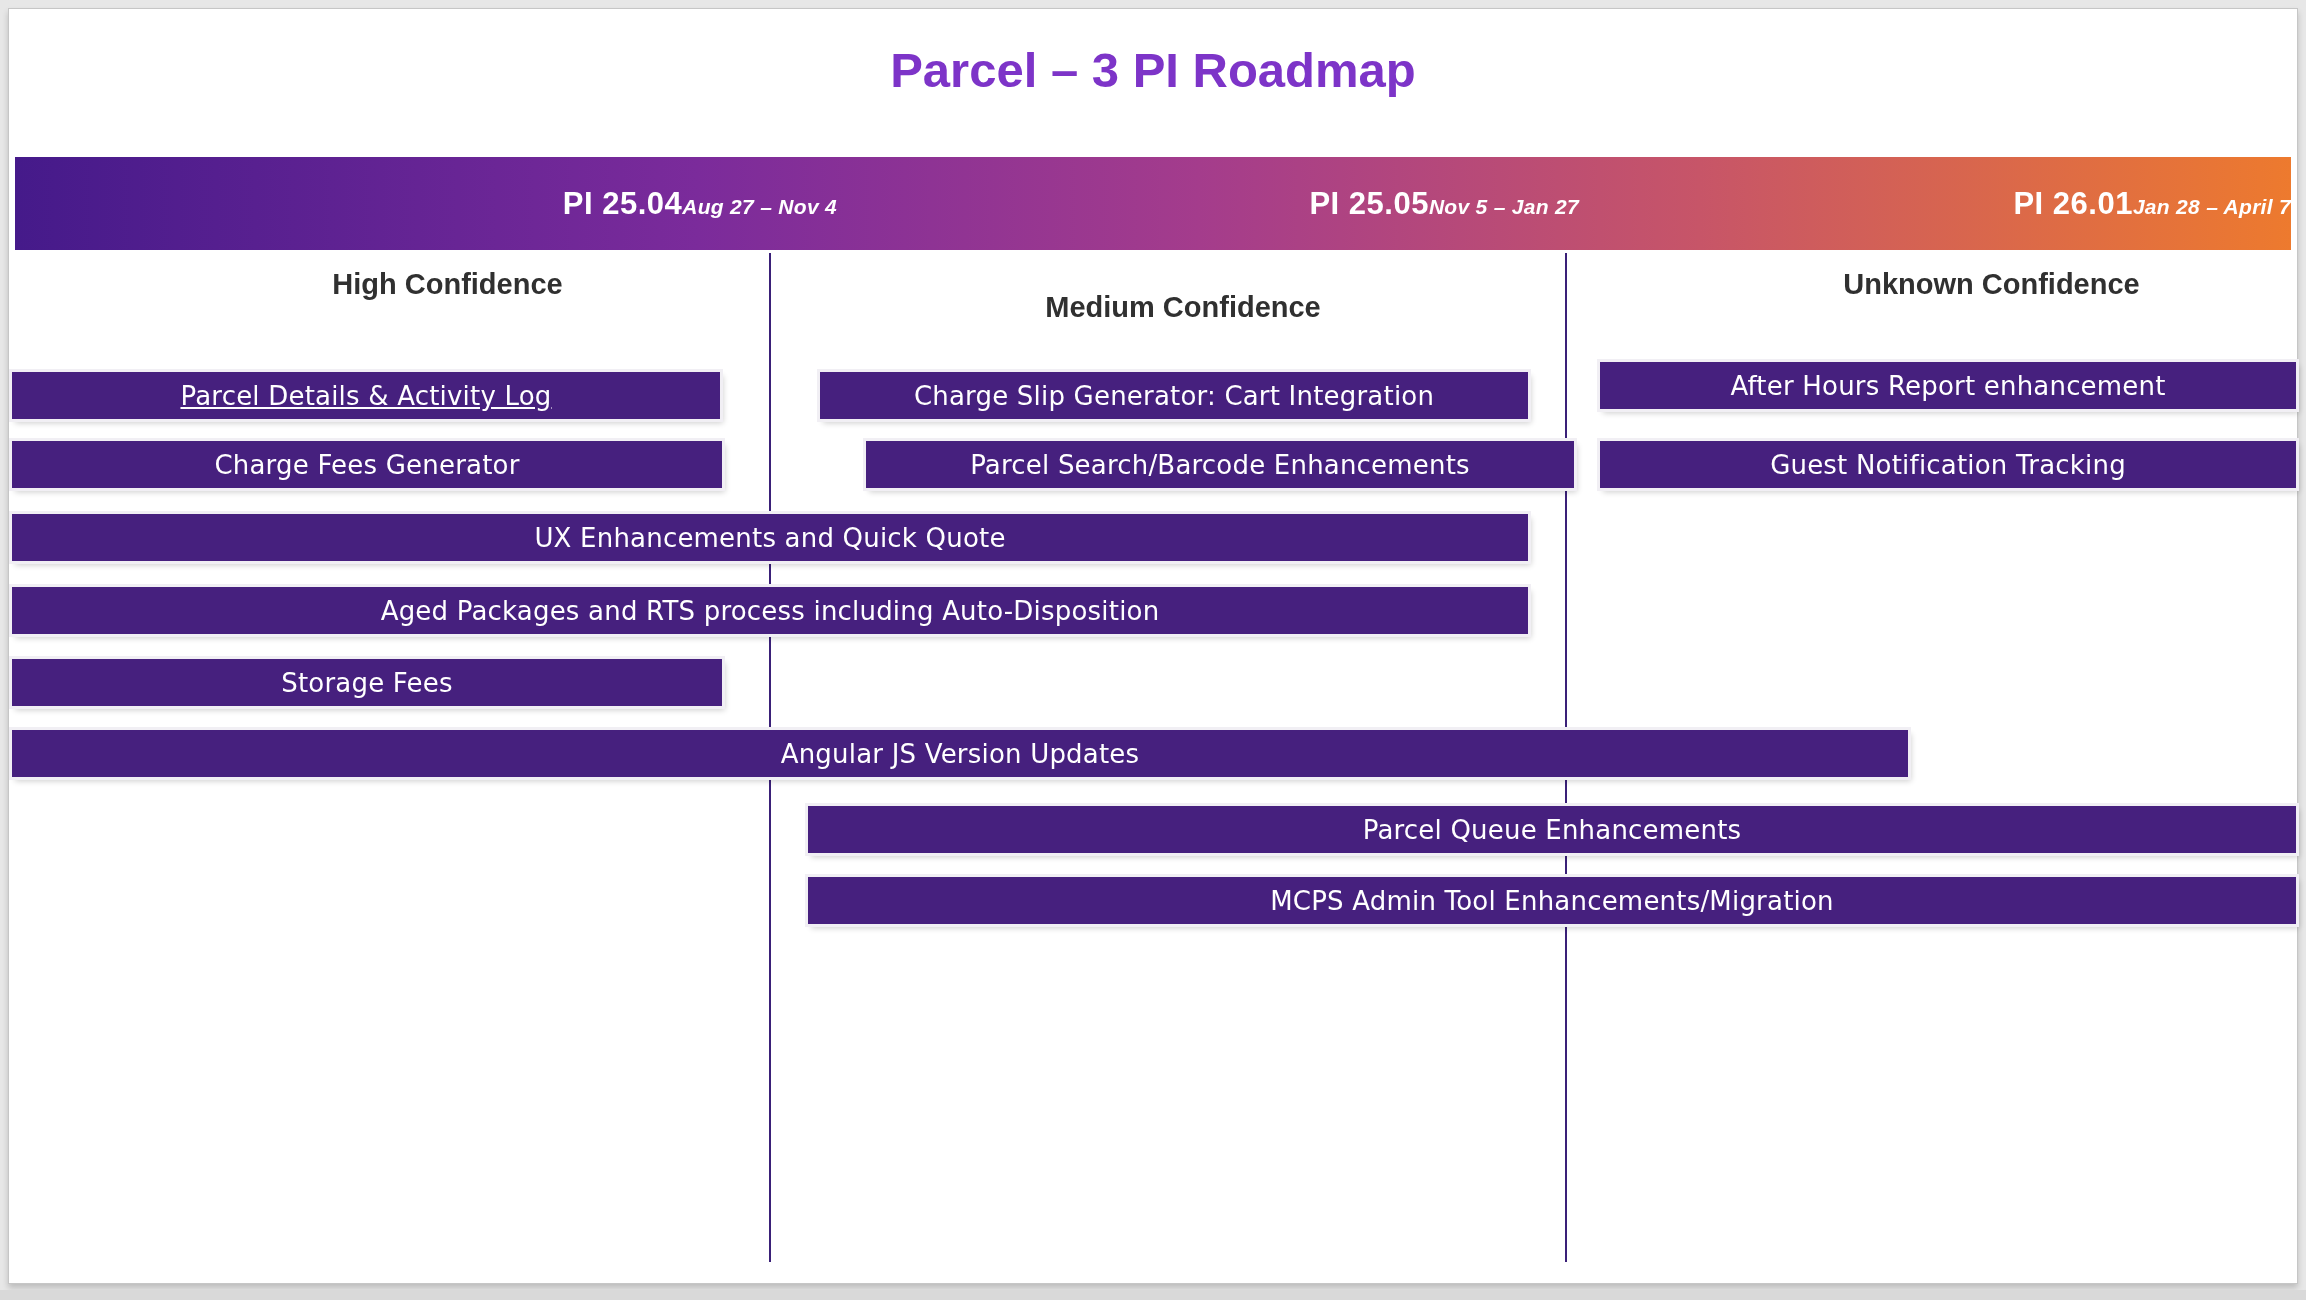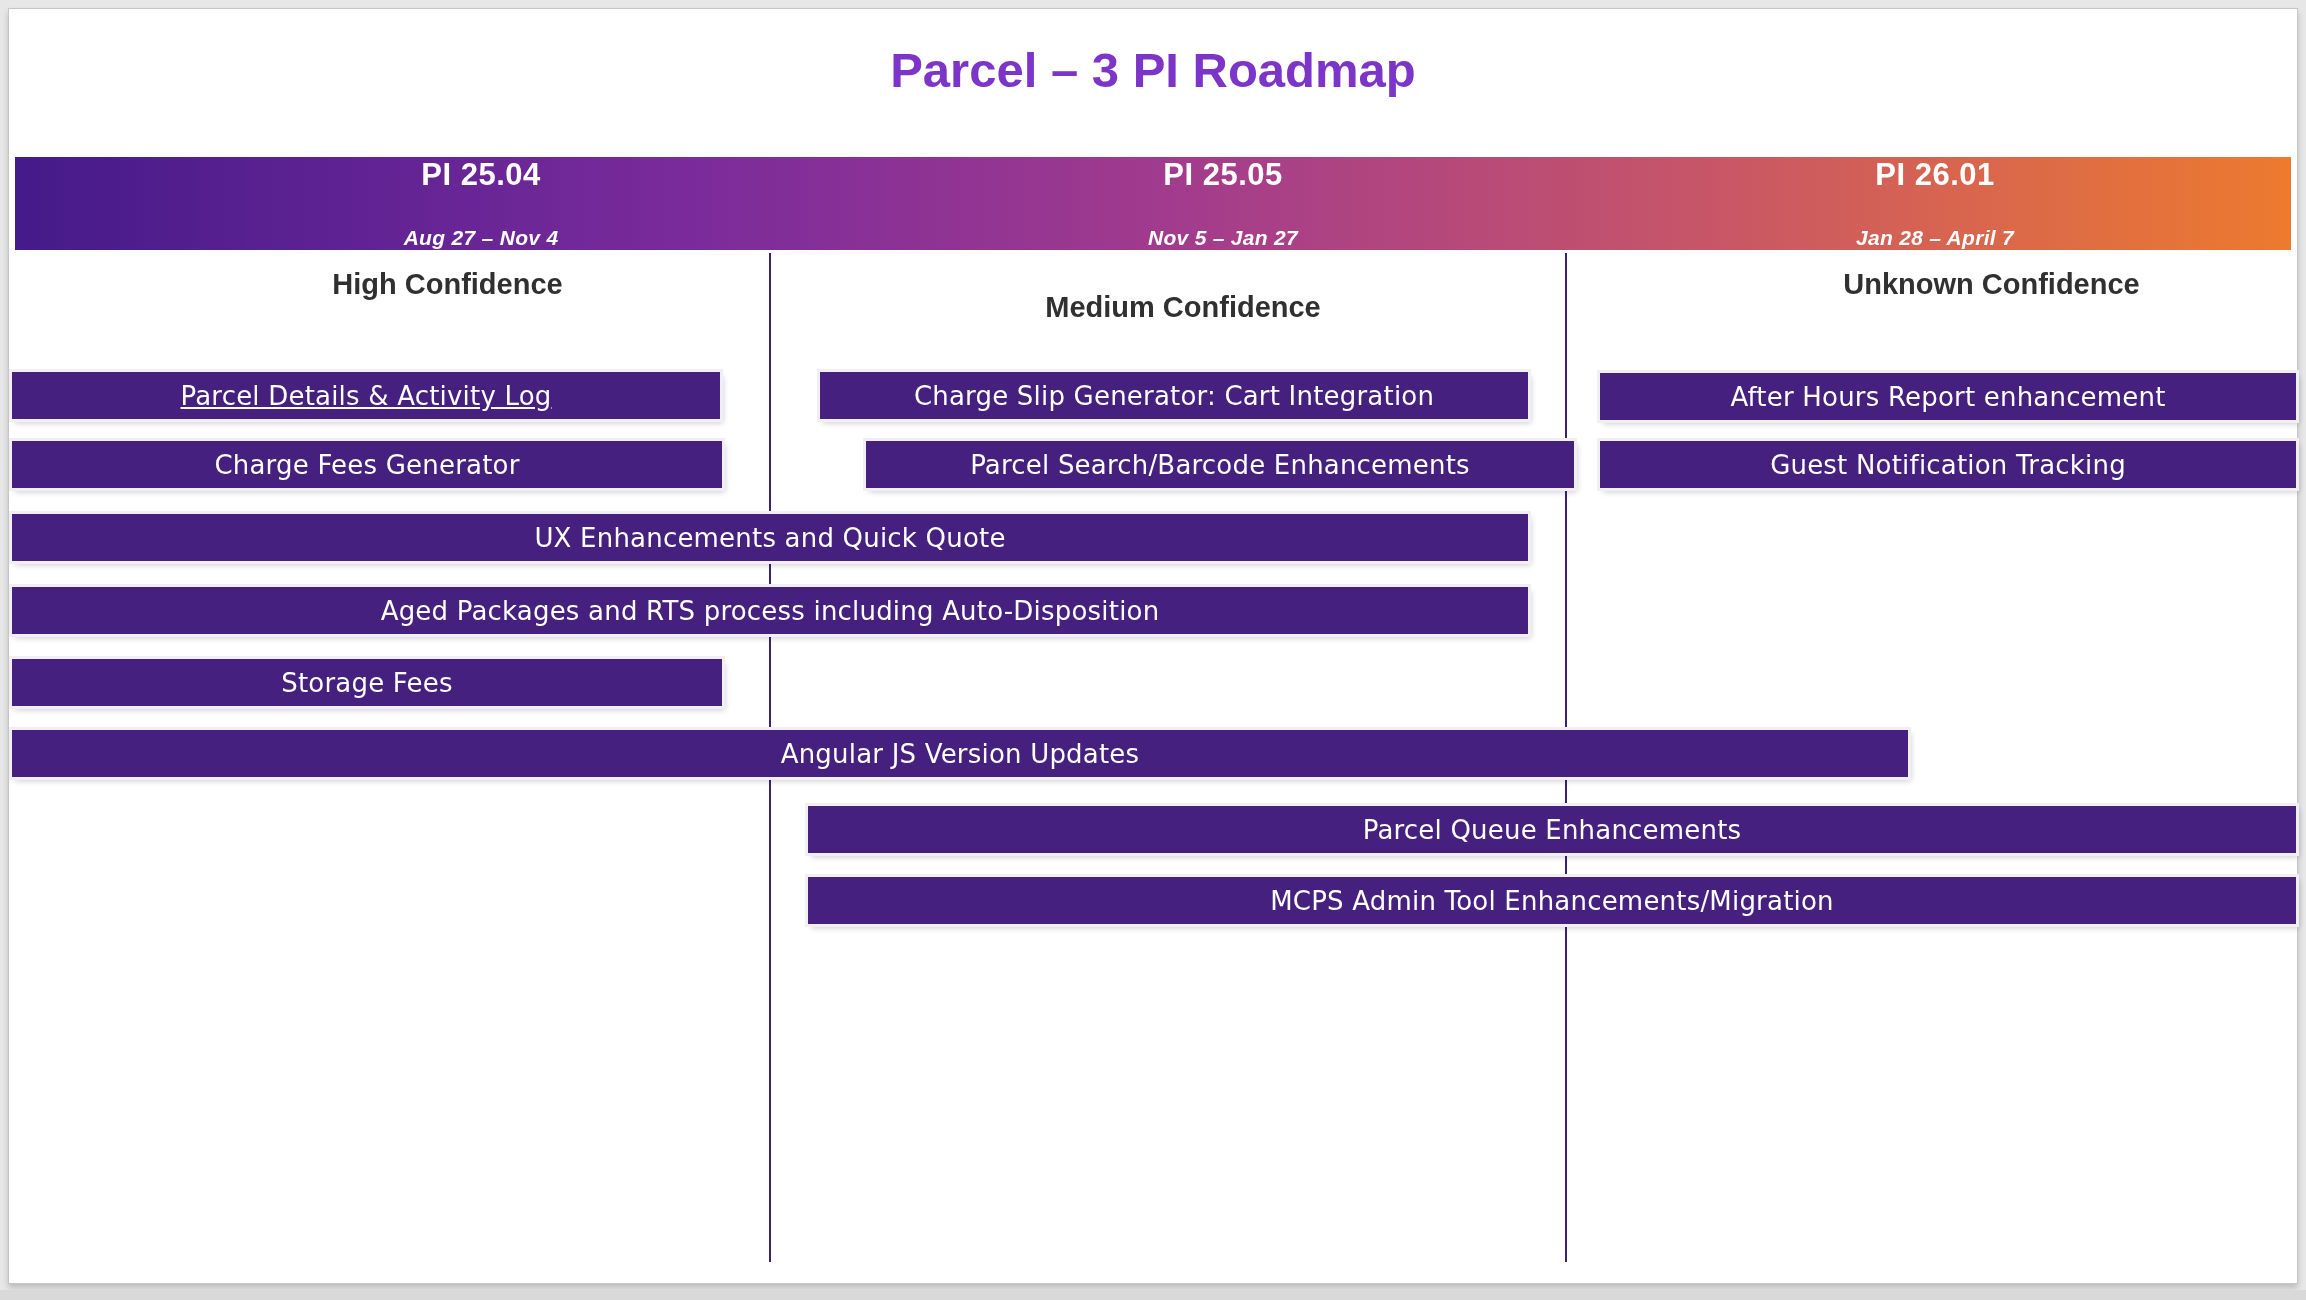--- a/index.html
+++ b/index.html
@@ -22,21 +22,21 @@
     position:absolute;left:0;top:34px;width:2306px;
     text-align:center;font-size:49px;font-weight:bold;line-height:72px;
     color:var(--title-color,#7d34c8);
     letter-spacing:0px;
   }
   .band{
     position:absolute;left:15px;top:157px;width:2276px;height:93px;
     display:flex;color:#ffffff;
   }
   .band .cell{
-    flex:1;display:flex;flex-direction:column;align-items:center;justify-content:space-between;
+    flex:1;display:flex;flex-direction:row;align-items:center;justify-content:flex-end;
     box-sizing:border-box;
   }
   .band .cell:nth-child(1){padding-left:110px;}
   .band .cell:nth-child(2){padding-left:30px;}
   .band .pi{font-size:31px;font-weight:bold;letter-spacing:.5px;}
   .band .dates{font-size:21px;font-weight:bold;font-style:italic;margin-top:6px;letter-spacing:.3px;}
   .conf-label{
     position:absolute;top:262px;height:44px;line-height:44px;
     text-align:center;font-size:29px;font-weight:bold;color:#303030;
     box-sizing:border-box;
@@ -90,21 +90,21 @@
 <div class="separator sep-1"></div>
 <div class="separator sep-2"></div>
 
 <div id="bars">
     <div class="bar" style="left: 12px; top: 372px; width: 708px; height: 47px; text-decoration: underline;">
       <span>Parcel Details &amp; Activity Log</span>
     </div>
     <div class="bar" style="left: 820px; top: 372px; width: 708px; height: 47px;">
       <span>Charge Slip Generator: Cart Integration</span>
     </div>
-    <div class="bar" style="left: 1600px; top: 373px; width: 696px; height: 47px;">
+    <div class="bar" style="left: 1600px; top: 362px; width: 696px; height: 47px;">
       <span>After Hours Report enhancement</span>
     </div>
     <div class="bar" style="left: 12px; top: 441px; width: 710px; height: 47px;">
       <span>Charge Fees Generator</span>
     </div>
     <div class="bar" style="left: 820px; top: 441px; width: 708px; height: 47px; margin-left: 46px;">
       <span>Parcel Search/Barcode Enhancements</span>
     </div>
     <div class="bar" style="left: 1600px; top: 441px; width: 696px; height: 47px;">
       <span>Guest Notification Tracking</span>

